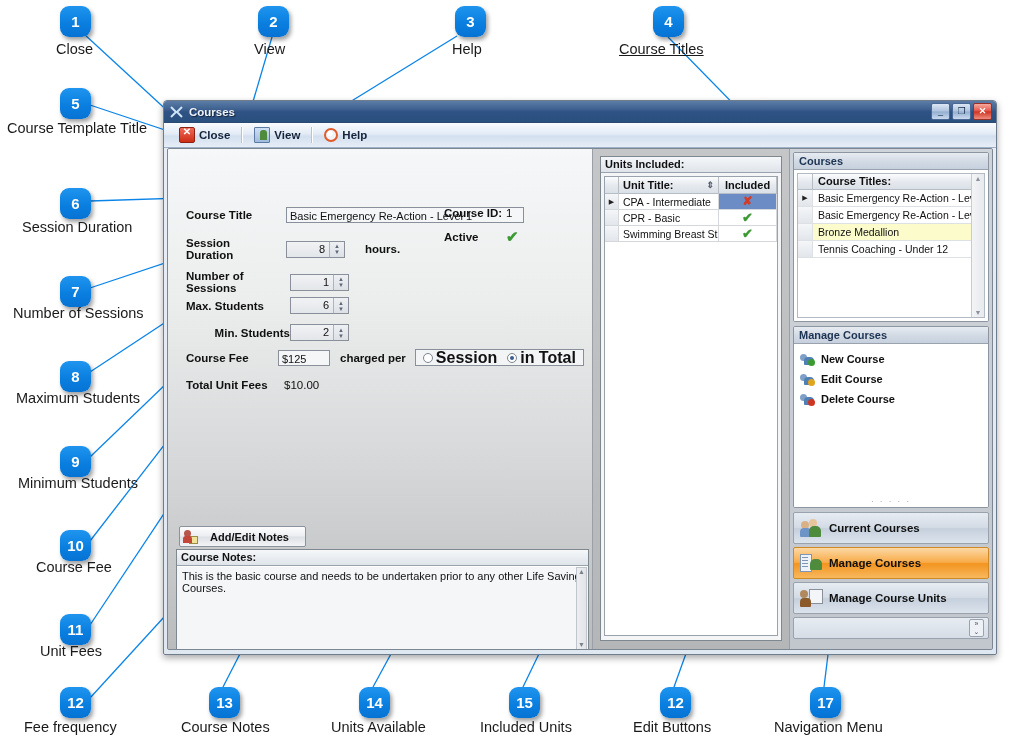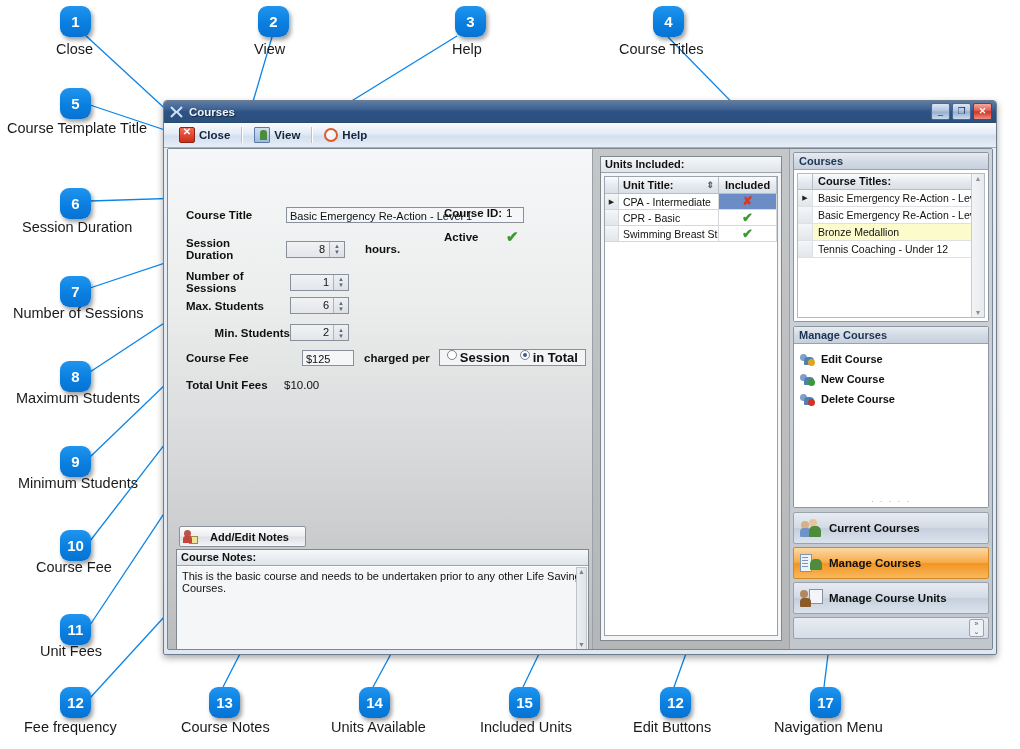--- a/index.html
+++ b/index.html
@@ -104,21 +104,21 @@
     width:14px;border-left:1px solid #aeb4bc;
     background:linear-gradient(180deg,#eef0f3 0%,#dde1e6 100%);
     display:flex;flex-direction:column;align-items:center;justify-content:center;
   }
   .spin .arrows b{display:block;font-size:6px;line-height:6px;color:#5f6976;}
   .plain{font-size:11.5px;font-weight:bold;color:#101010;}
   .radiogrp{
     display:flex;align-items:center;gap:10px;height:17px;
     border:1px solid #8a9099;background:#f2f4f6;padding:0 7px;box-sizing:border-box;
   }
-  .rad{display:flex;gap:3px;font-size:13px;font-weight:bold;color:#111;}
+  .rad{display:flex;align-items:center;gap:3px;font-size:16px;font-weight:bold;color:#111;}
   .rad .dot{
     width:10px;height:10px;border-radius:50%;border:1px solid #7d858f;
     background:#fff;box-sizing:border-box;position:relative;
   }
   .rad.on .dot:after{content:"";position:absolute;left:2px;top:2px;width:4px;height:4px;border-radius:50%;background:#3a5f8f;}
   .chk-green{color:#3c9a33;font-size:15px;font-weight:bold;line-height:12px;}
 
   .notesbtn{
     position:absolute;left:11px;top:377px;width:125px;height:19px;
     border:1px solid #8b929b;border-radius:2px;
@@ -374,21 +374,21 @@
             <span class="val">2</span>
             <span class="arrows">
                 <b>▲</b>
                 <b>▼</b>
               </span>
           </span>
         </div>
 
         <div class="fld-row" style="left:18px;top:200px;">
           <span class="fld-label" style="width:92px;">Course Fee</span>
-          <span class="txtbox" style="width:52px;margin-left:24px;">$125</span>
+          <span class="txtbox" style="width:52px;margin-left:0;">$125</span>
           <span class="plain" style="margin-left:10px;">charged per</span>
           <span class="radiogrp" style="margin-left:9px;">
             <span class="rad">
               <span class="dot"></span>
               <span>Session</span>
             </span>
             <span class="rad on">
               <span class="dot"></span>
               <span>in Total</span>
             </span>
@@ -498,31 +498,31 @@
           </div>
         </div>
 
         <div class="sb-section">
           <div class="sb-hd">Manage Courses</div>
           <div class="manage-body">
             <div class="mc-item">
               <span class="mc-ico">
                   <span class="p1"></span>
                   <span class="p2"></span>
-                  <span class="badge" style="background:#e0a51f"></span>
+                  <span class="badge" style="background:#3c9a33"></span>
                 </span>
-              <span>Edit Course</span>
+              <span>New Course</span>
             </div>
             <div class="mc-item">
               <span class="mc-ico">
                   <span class="p1"></span>
                   <span class="p2"></span>
-                  <span class="badge" style="background:#3c9a33"></span>
+                  <span class="badge" style="background:#e0a51f"></span>
                 </span>
-              <span>New Course</span>
+              <span>Edit Course</span>
             </div>
             <div class="mc-item">
               <span class="mc-ico">
                   <span class="p1"></span>
                   <span class="p2"></span>
                   <span class="badge" style="background:#cf3523"></span>
                 </span>
               <span>Delete Course</span>
             </div>
             <div class="mc-dots">· · · · ·</div>
@@ -562,21 +562,21 @@
   </div>
 
   <div id="callout-layer">
       <div class="callout-badge" style="left: 60px; top: 6px;">1</div>
       <div class="callout-label" style="left: 56px; top: 41px;">Close</div>
       <div class="callout-badge" style="left: 258px; top: 6px;">2</div>
       <div class="callout-label" style="left: 254px; top: 41px;">View</div>
       <div class="callout-badge" style="left: 455px; top: 6px;">3</div>
       <div class="callout-label" style="left: 452px; top: 41px;">Help</div>
       <div class="callout-badge" style="left: 653px; top: 6px;">4</div>
-      <div class="callout-label" style="left: 619px; top: 41px;">Course Titles</div>
+      <div class="callout-label" style="left: 619px; top: 41px; text-decoration: underline;">Course Titles</div>
       <div class="callout-badge" style="left: 60px; top: 88px;">5</div>
       <div class="callout-label" style="left: 7px; top: 120px;">Course Template Title</div>
       <div class="callout-badge" style="left: 60px; top: 188px;">6</div>
       <div class="callout-label" style="left: 22px; top: 219px;">Session Duration</div>
       <div class="callout-badge" style="left: 60px; top: 276px;">7</div>
       <div class="callout-label" style="left: 13px; top: 305px;">Number of Sessions</div>
       <div class="callout-badge" style="left: 60px; top: 361px;">8</div>
       <div class="callout-label" style="left: 16px; top: 390px;">Maximum Students</div>
       <div class="callout-badge" style="left: 60px; top: 446px;">9</div>
       <div class="callout-label" style="left: 18px; top: 475px;">Minimum Students</div>

